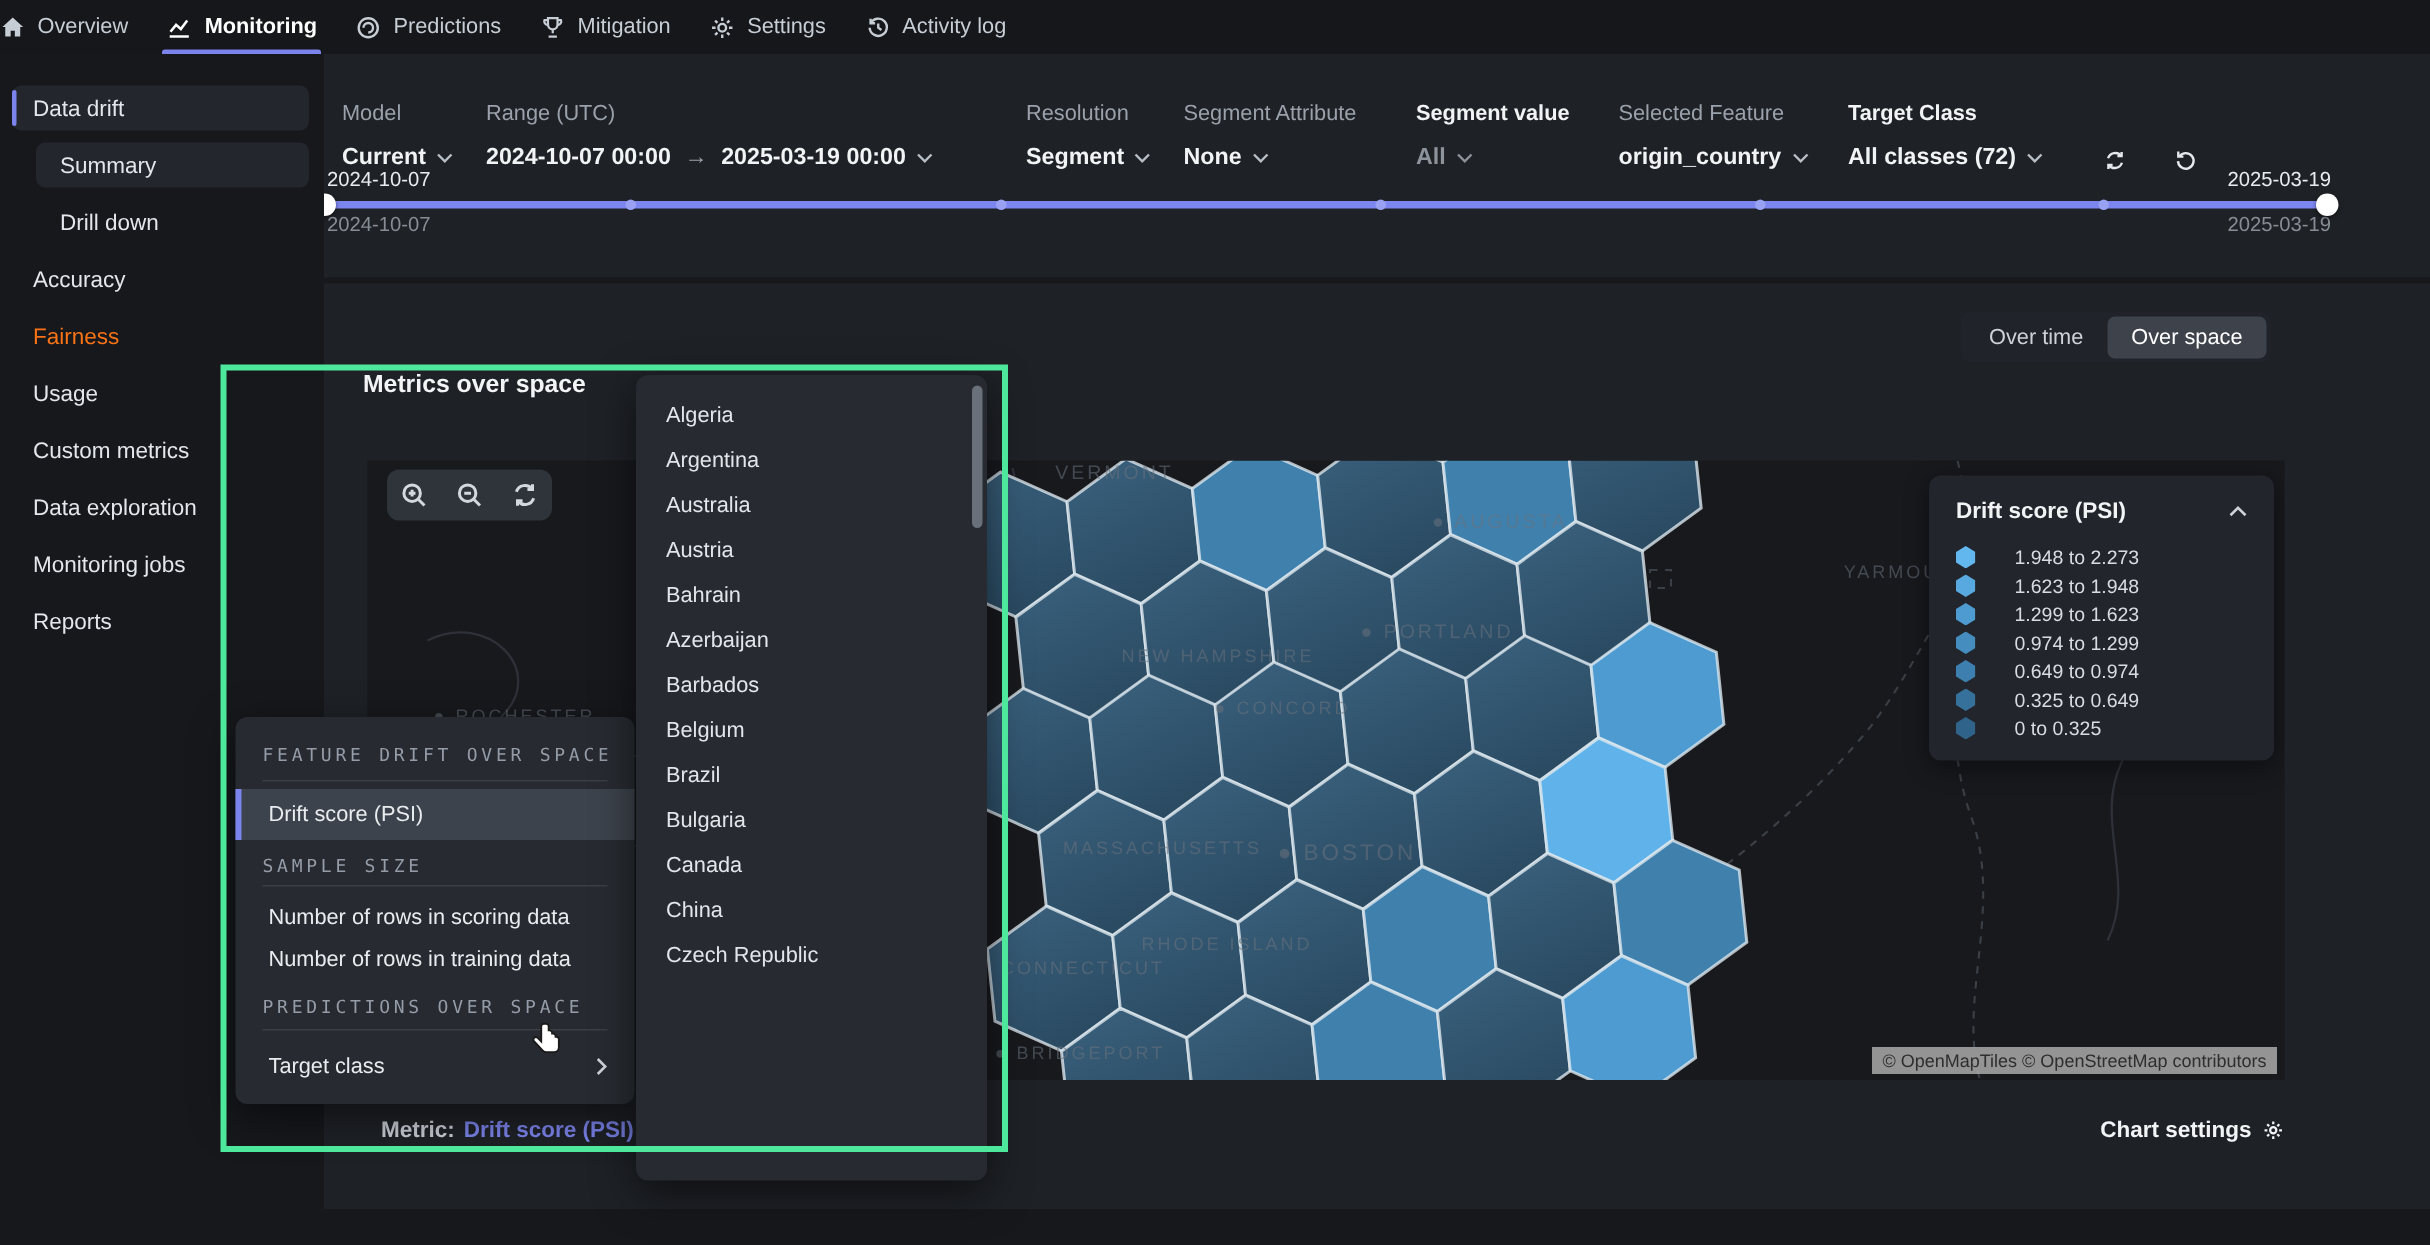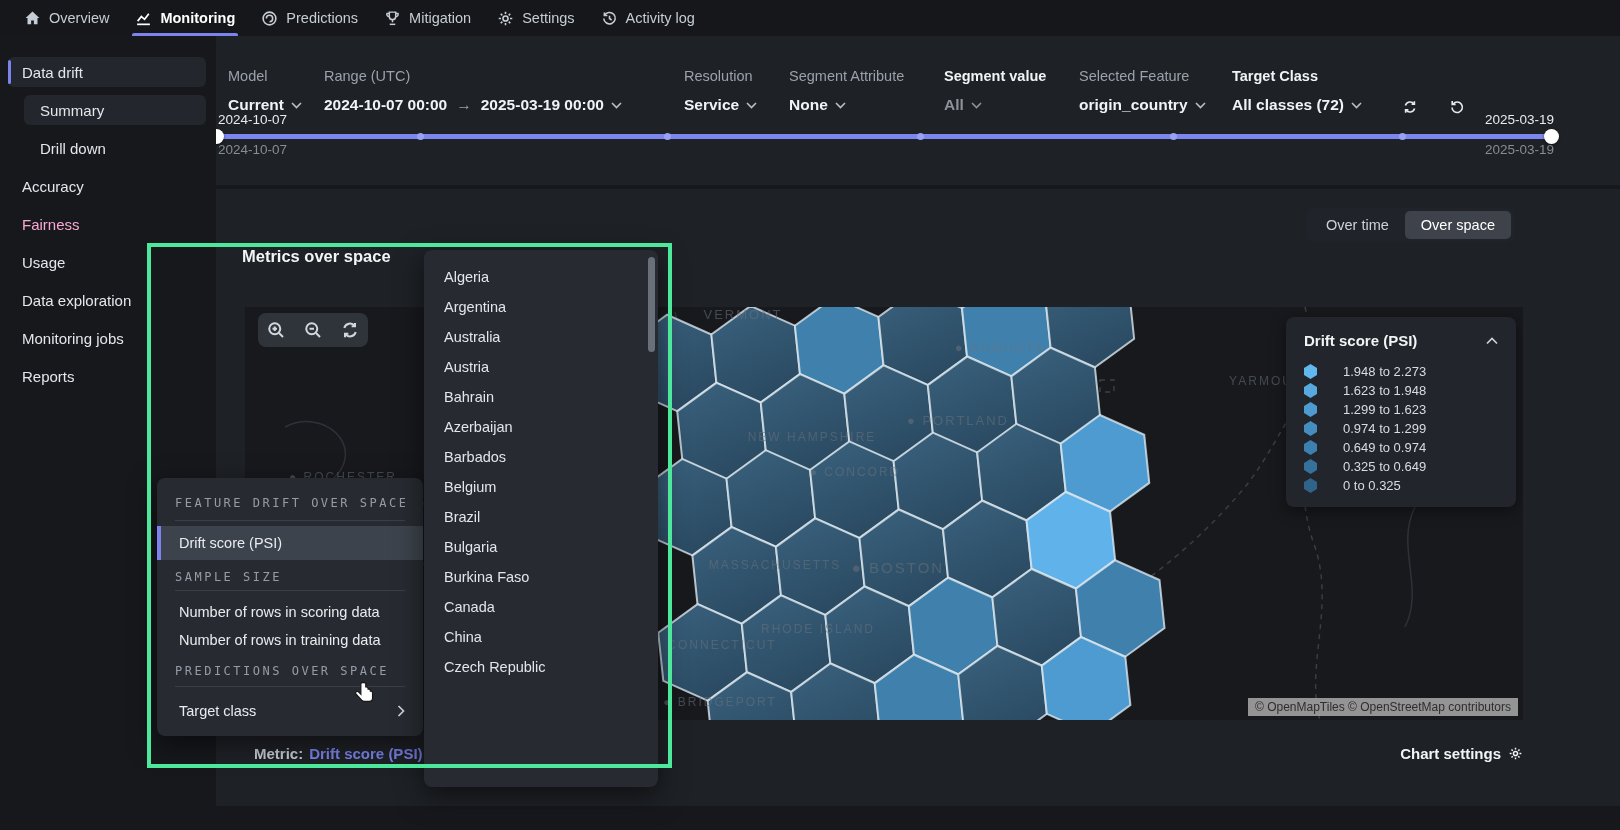--- a/index.html
+++ b/index.html
@@ -3,37 +3,37 @@
 <meta charset="utf-8">
 <title>Monitoring</title>
 <style>
   * { box-sizing: border-box; margin: 0; padding: 0; }
   html,body { background:#101215; }
   body { font-family:"Liberation Sans","DejaVu Sans",sans-serif; }
   #app { position:relative; width:1620px; height:830px; background:#16181c; overflow:hidden; }
 
   
   .topnav { position:absolute; left:0; top:0; width:1620px; height:36px; background:#15171a;
-            display:flex; align-items:center; gap:26px; padding-left:24px; z-index:40; }
+            display:flex; align-items:center; gap:26px; z-index:40; }
   .nav-item { display:flex; align-items:center; gap:8px; color:#c7cdd5; font-size:14.5px; cursor:pointer; position:relative; height:36px; }
   .nav-item svg { width:17px; height:17px; flex:none; }
   .nav-item.active { color:#ffffff; font-weight:600; }
   .nav-item.active::after { content:""; position:absolute; left:-3px; right:-3px; bottom:0; height:3px;
             background:#7b84ec; border-radius:2px 2px 0 0; }
 
   
   .sidebar { position:absolute; left:0; top:36px; width:216px; bottom:0; background:#16181c; padding-top:21px; z-index:10; }
   .side-item { position:relative; height:30px; margin:0 10px 8px 8px; display:flex; align-items:center;
                padding-left:14px; color:#e3e6ea; font-size:15px; border-radius:6px; cursor:pointer; }
   .side-item.sub { margin-left:24px; padding-left:16px; }
   .side-item.active-parent { background:#23262c; }
   .side-item.active-parent::before { content:""; position:absolute; left:0; top:3px; bottom:3px; width:3px;
                background:#7b84ec; border-radius:2px; }
   .side-item.active-sub { background:#23262c; }
-  .side-item.disabled { color:#f9a8d4; }
+  .side-item.disabled { color:#f97316; }
 
   
   .header { position:absolute; left:216px; top:36px; width:1404px; height:149px; background:#1e2126; z-index:5; }
   .flabel { position:absolute; top:32px; font-size:14.5px; color:#9aa1aa; white-space:nowrap; }
   .flabel.strong { color:#f1f3f5; font-weight:700; }
   .fvalue { position:absolute; top:60px; font-size:15.5px; color:#f1f3f5; font-weight:700; white-space:nowrap;
             display:flex; align-items:center; gap:7px; cursor:pointer; }
   .fvalue.dim { color:#8d939b; font-weight:600; }
   .fvalue .arrow { color:#9aa1aa; font-weight:400; padding:0 2px; }
   .chev { width:11px; height:7px; }
@@ -179,20 +179,23 @@
     <div class="side-item">
         <span>Accuracy</span>
       </div>
     <div class="side-item disabled">
         <span>Fairness</span>
       </div>
     <div class="side-item">
         <span>Usage</span>
       </div>
     <div class="side-item">
+        <span>Custom metrics</span>
+      </div>
+    <div class="side-item">
         <span>Data exploration</span>
       </div>
     <div class="side-item">
         <span>Monitoring jobs</span>
       </div>
     <div class="side-item">
         <span>Reports</span>
       </div>
   </div>
 
@@ -210,21 +213,21 @@
       <span>2024-10-07  00:00</span>
       <span class="arrow">→</span>
       <span>2025-03-19  00:00</span>
       <svg class="chev" viewBox="0 0 11 7" fill="none" stroke="#b9bfc7" stroke-width="1.6">
           <path d="M1 1l4.5 4.5L10 1"></path>
         </svg>
     </div>
 
     <div class="flabel" style="left:468px">Resolution</div>
     <div class="fvalue" style="left:468px">
-      <span>Service</span>
+      <span>Segment</span>
       <svg class="chev" viewBox="0 0 11 7" fill="none" stroke="#b9bfc7" stroke-width="1.6">
           <path d="M1 1l4.5 4.5L10 1"></path>
         </svg>
     </div>
 
     <div class="flabel" style="left:573px">Segment Attribute</div>
     <div class="fvalue" style="left:573px">
       <span>None</span>
       <svg class="chev" viewBox="0 0 11 7" fill="none" stroke="#b9bfc7" stroke-width="1.6">
           <path d="M1 1l4.5 4.5L10 1"></path>
@@ -519,23 +522,20 @@
         </li>
 
         <li>
           <span>Brazil</span>
         </li>
 
         <li>
           <span>Bulgaria</span>
         </li>
 
-        <li>
-          <span>Burkina Faso</span>
-        </li>
 
         <li>
           <span>Canada</span>
         </li>
 
 
         <li>
           <span>China</span>
         </li>
 

